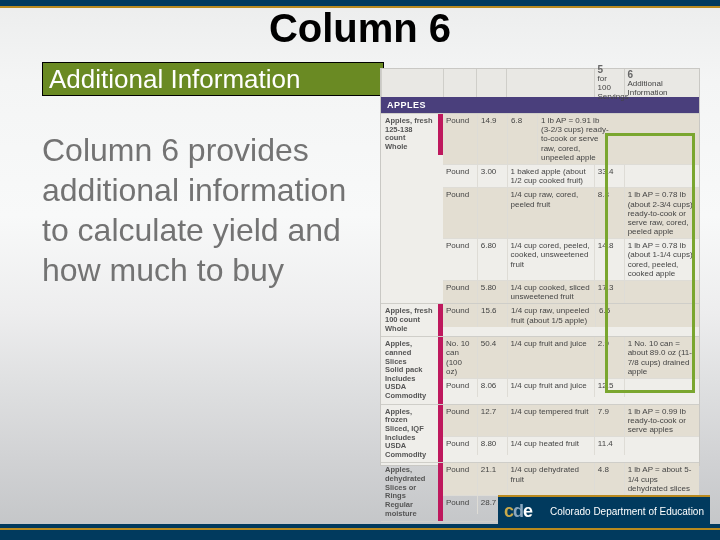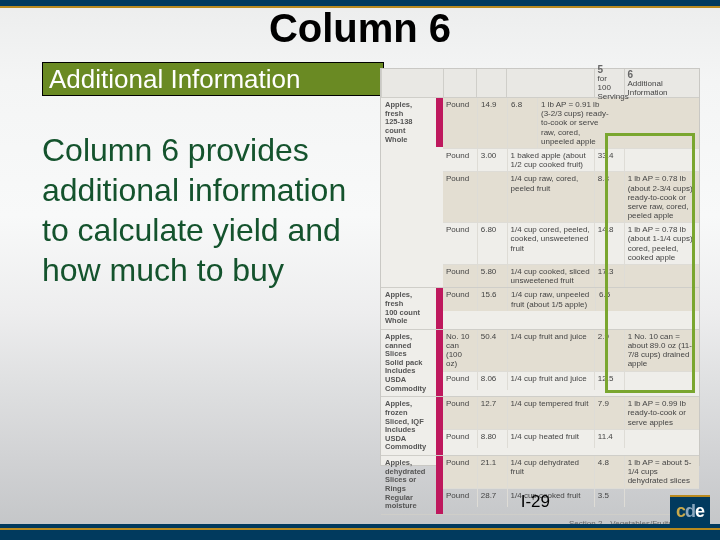--- a/index.html
+++ b/index.html
@@ -22,21 +22,21 @@
     background:#6a8a23;
     border:1px solid #000;
     color:#fff;
     font-size:26px;
     padding:0 6px;
     line-height:32px;
   }
 
   .body {
     position:absolute; top:130px; left:42px; width:330px;
-    font-size:32px; line-height:1.25; color:#14532d;
+    font-size:32px; line-height:1.25; color:#737373;
   }
 
   .pagen { position:absolute; right:170px; bottom:28px; font-family: Arial, sans-serif; font-size:17px; color:#000; }
 
   
   .foot1 { position:absolute; left:0; right:0; bottom:12px; height:4px; background:#013a5e; }
   .foot2 { position:absolute; left:0; right:0; bottom:10px; height:2px; background:#b98a1f; }
   .foot3 { position:absolute; left:0; right:0; bottom:0; height:10px; background:#013a5e; }
 
   
@@ -51,21 +51,21 @@
     font-family: Arial, Helvetica, sans-serif;
     font-size:8px; color:#444;
   }
   .thead { display:flex; height:28px; background:#e9e8e4; }
   .thead div { border-left:1px solid #cfcec9; padding:2px 3px; line-height:1.1; display:flex; flex-direction:column; justify-content:center; }
   .thead .num { font-size:10px; font-weight:bold; color:#666; }
   .c-nm{width:62px;} .c-un{width:34px;} .c-sp{width:30px;} .c-ss{width:88px;} .c-ps{width:30px;} .c-ai{width:76px;border-right:none;}
 
   .section { background:#4a3f7c; color:#fff; font-size:9px; font-weight:bold; padding:3px 6px; letter-spacing:0.5px; }
   .grp { border-top:1px solid #cfcec9; }
-  .grp .gname { float:left; width:62px; padding:3px 4px; line-height:1.15; color:#555; font-weight:bold; font-size:7.5px; border-right:7px solid #be185d; }
+  .grp .gname { float:left; width:62px; padding:3px 4px; line-height:1.15; color:#555; font-weight:bold; font-size:7.5px; border-right:5px solid #be185d; }
   .grp .rows { margin-left:62px; }
   .row { display:flex; border-top:1px solid #dedcd6; min-height:19px; }
   .row:first-child{border-top:none;}
   .row > div { border-left:1px solid #dedcd6; padding:2px 3px; line-height:1.15; }
   .row > div:first-child{border-left:none;}
   .r-un{width:34px;} .r-sp{width:30px; text-align:left;} .r-ss{width:88px;} .r-ps{width:30px;} .r-ai{width:76px;}
   .shade{background:#e3ded2;}
   .highlight{ position:absolute; top:64px; right:4px; width:90px; height:260px; border:3px solid #7aa62f; pointer-events:none; }
   .sectfoot{ text-align:right; font-size:8px; color:#666; padding:4px 6px; border-top:1px solid #cfcec9; }
   .clearfix::after{content:"";display:block;clear:both;}
@@ -88,20 +88,21 @@
       <div class="c-ss"></div>
     <div class="c-ps">
         <span class="num">5</span>
         <span>for 100 Servings</span>
       </div>
     <div class="c-ai">
         <span class="num">6</span>
         <span>Additional Information</span>
       </div>
   </div>
+  <div class="section">APPLES</div>
   <div id="groups">
       <div class="grp clearfix">
         <div class="gname">Apples, fresh<br>125-138 count<br>Whole</div>
         <div class="rows">
           <div class="row shade">
             <div class="r-un">Pound</div>
             <div class="r-sp">14.9</div>
             <div class="r-ps">6.8</div>
             <div class="r-ai">1 lb AP = 0.91 lb (3-2/3 cups) ready-to-cook or serve raw, cored, unpeeled apple</div>
           </div>
@@ -210,13 +211,14 @@
 
 <div class="pagen">I-29</div>
 
 <div class="foot1"></div>
 <div class="foot2"></div>
 <div class="foot3"></div>
 <div class="logo">
   <span class="mark">
     <span class="c1">c</span><span class="c2">d</span><span class="c3">e</span>
   </span>
+  <span>Colorado Department of Education</span>
 </div>
 
 </body></html>

